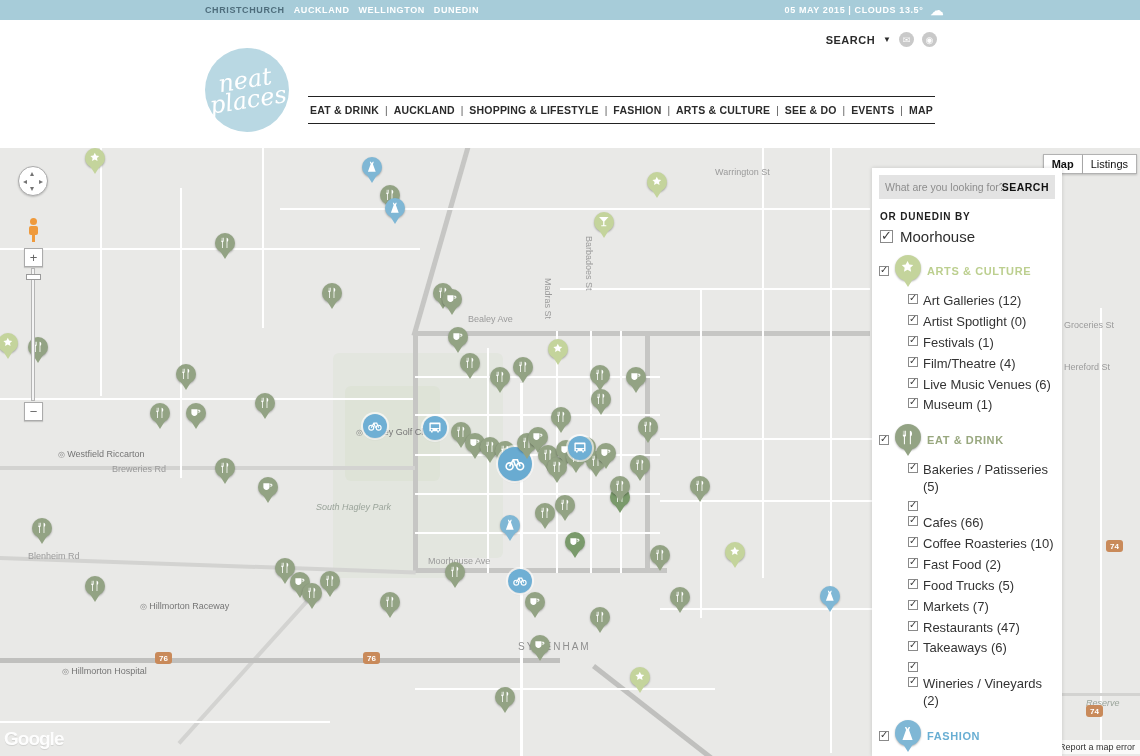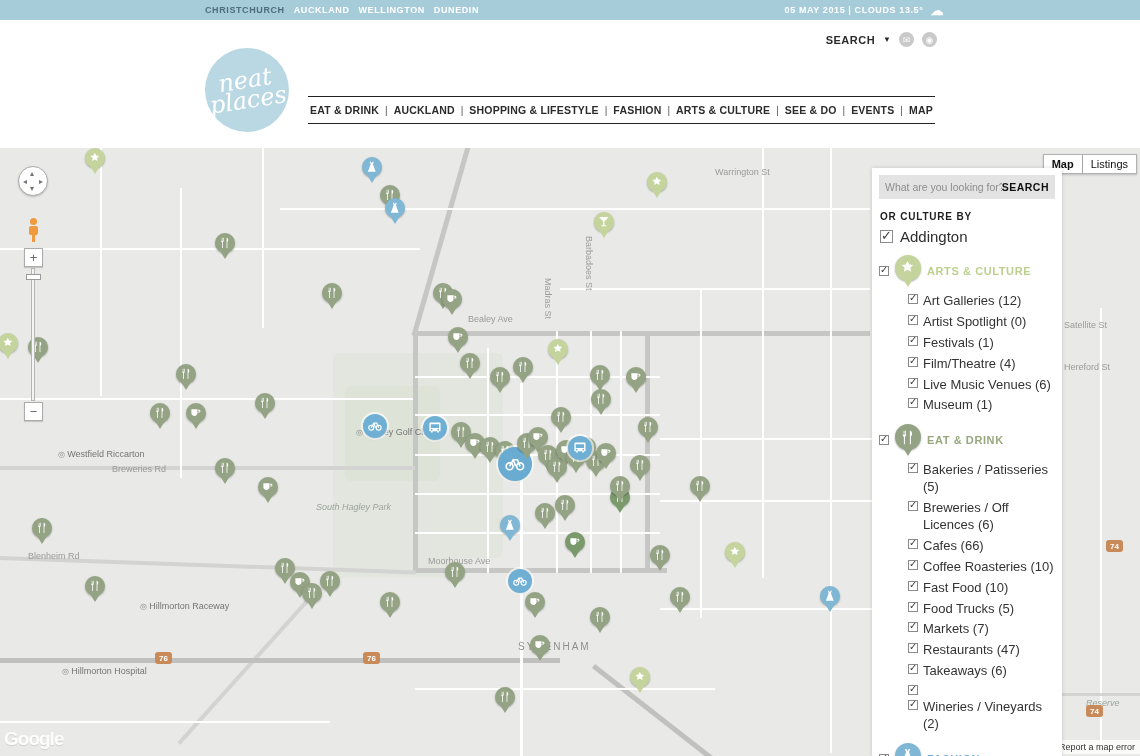--- a/index.html
+++ b/index.html
@@ -211,21 +211,21 @@
         <div class="mlabel street vert" style="left: 584px; top: 88px;">Barbadoes St</div>
         <div class="mlabel poi" style="left: 356px; top: 279px;">Hagley Golf Club</div>
         <div class="mlabel poi" style="left: 58px; top: 301px;">Westfield Riccarton</div>
         <div class="mlabel street" style="left: 112px; top: 316px;">Breweries Rd</div>
         <div class="mlabel park-l" style="left: 316px; top: 354px;">South Hagley Park</div>
         <div class="mlabel street" style="left: 428px; top: 408px;">Moorhouse Ave</div>
         <div class="mlabel poi" style="left: 140px; top: 453px;">Hillmorton Raceway</div>
         <div class="mlabel area" style="left: 518px; top: 493px;">SYDENHAM</div>
         <div class="mlabel poi" style="left: 62px; top: 518px;">Hillmorton Hospital</div>
         <div class="mlabel street" style="left: 28px; top: 403px;">Blenheim Rd</div>
-        <div class="mlabel street" style="left: 1064px; top: 172px;">Satellite St</div>
+        <div class="mlabel street" style="left: 1064px; top: 172px;">Groceries St</div>
         <div class="mlabel street" style="left: 1064px; top: 214px;">Hereford St</div>
         <div class="mlabel park-l" style="left: 1086px; top: 550px;">Reserve</div>
         <div class="shield" style="left: 155px; top: 504px;">76</div>
         <div class="shield" style="left: 363px; top: 504px;">76</div>
         <div class="shield" style="left: 1106px; top: 392px;">74</div>
         <div class="shield" style="left: 1086px; top: 557px;">74</div>
       </div>
     <div class="layer">
         <div class="pin arts" style="left: 85px; top: 0px;">
           <div class="pin-head" style="width: 20px; height: 20px; background: rgb(196, 212, 156);">
@@ -830,24 +830,24 @@
       <span>Map data ©2015 Google</span>
       <span class="lnk">Terms of Use</span>
       <span class="lnk">Report a map error</span>
     </div>
 
     <div class="sidebar">
       <div class="sb-search">
         <input type="text" placeholder="What are you looking for?" style="">
         <span class="go">SEARCH</span>
       </div>
-      <div class="filter-by">OR CULTURE BY</div>
+      <div class="filter-by">OR DUNEDIN BY</div>
       <div class="listings">
         <span class="cb big checked"></span>
-        <span class="txt">Addington</span>
+        <span class="txt">Moorhouse</span>
       </div>
       <div>
           <div class="cat-section">
             <div class="cat-head">
               <span class="cb checked"></span>
               <div class="cat-pin">
                 <div class="pin-head" style="width: 26px; height: 26px; background: rgb(196, 212, 156);">
                   <svg viewBox="0 0 11 11">
                     <path fill="#fff" d="M5.5.7l1.3 2.6 2.9.4-2.1 2 .5 2.9-2.6-1.4-2.6 1.4.5-2.9-2.1-2 2.9-.4z"></path>
                   </svg>
@@ -896,33 +896,32 @@
               </div>
               <span class="cat-label" style="color: rgb(152, 167, 126);">EAT &amp; DRINK</span>
             </div>
             <div class="cat-items">
               <div class="cat-item">
                 <span class="cb checked"></span>
                 <span class="item-label">Bakeries / Patisseries (5)</span>
               </div>
               <div class="cat-item">
                 <span class="cb checked"></span>
-                <span class="item-label">Breweries / Off Licences (6)</span>
               </div>
               <div class="cat-item">
                 <span class="cb checked"></span>
                 <span class="item-label">Cafes (66)</span>
               </div>
               <div class="cat-item">
                 <span class="cb checked"></span>
                 <span class="item-label">Coffee Roasteries (10)</span>
               </div>
               <div class="cat-item">
                 <span class="cb checked"></span>
-                <span class="item-label">Fast Food (10)</span>
+                <span class="item-label">Fast Food (2)</span>
               </div>
               <div class="cat-item">
                 <span class="cb checked"></span>
                 <span class="item-label">Food Trucks (5)</span>
               </div>
               <div class="cat-item">
                 <span class="cb checked"></span>
                 <span class="item-label">Markets (7)</span>
               </div>
               <div class="cat-item">

